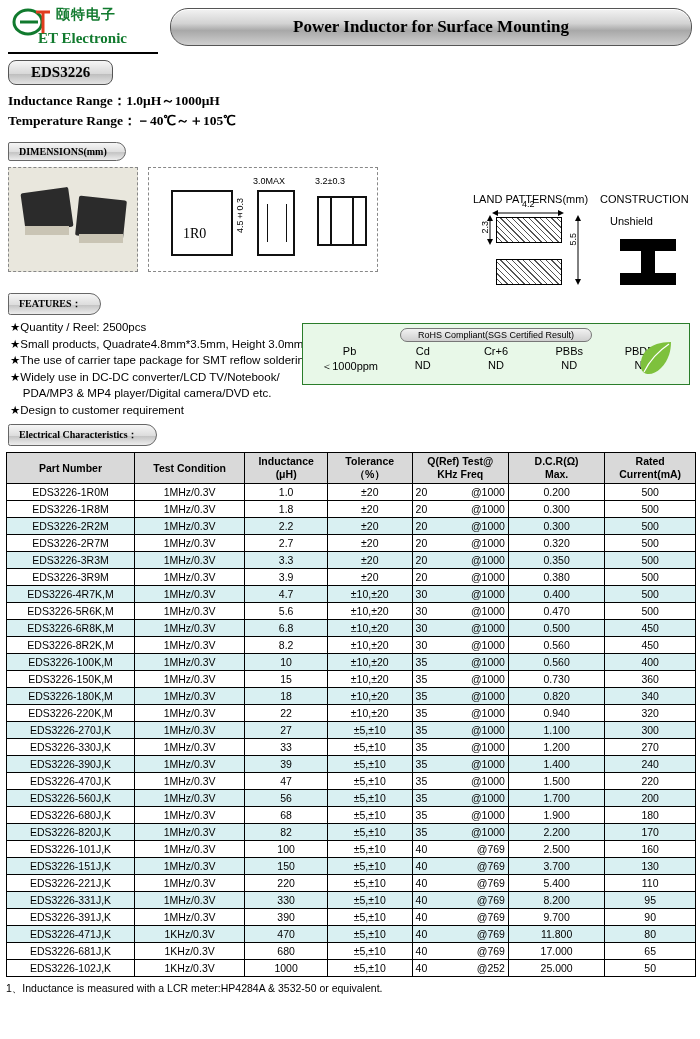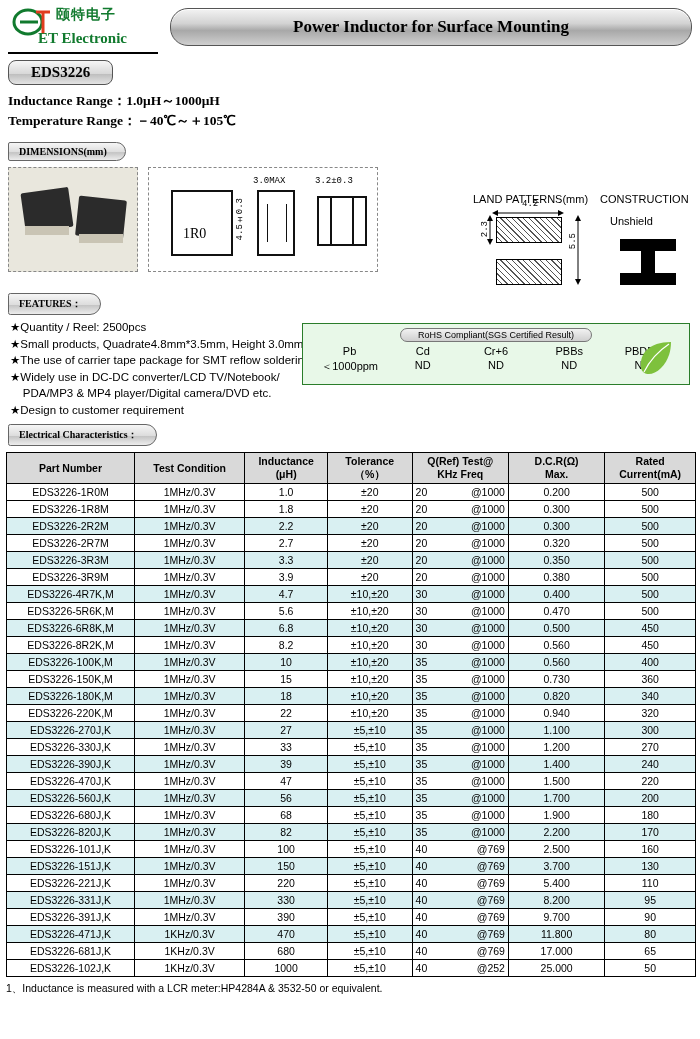--- a/index.html
+++ b/index.html
@@ -175,21 +175,21 @@
     position: absolute;
     left: -2px; width: 11px; height: 46px;
     top: -2px;
     border: 2px solid #111;
     background: #fff;
   }
   .prof .band.r { left: auto; right: -2px; }
   .dimtxt {
     position: absolute;
     font-size: 9px;
-    font-family: Liberation Mono, monospace;
+    font-family: Liberation Sans, sans-serif;
   }
   .vert {
     writing-mode: vertical-rl;
     transform: rotate(180deg);
   }
 
   .land-area {
     position: absolute;
     left: 380px; top: 0; width: 310px; height: 120px; margin-top: 20px;
   }

